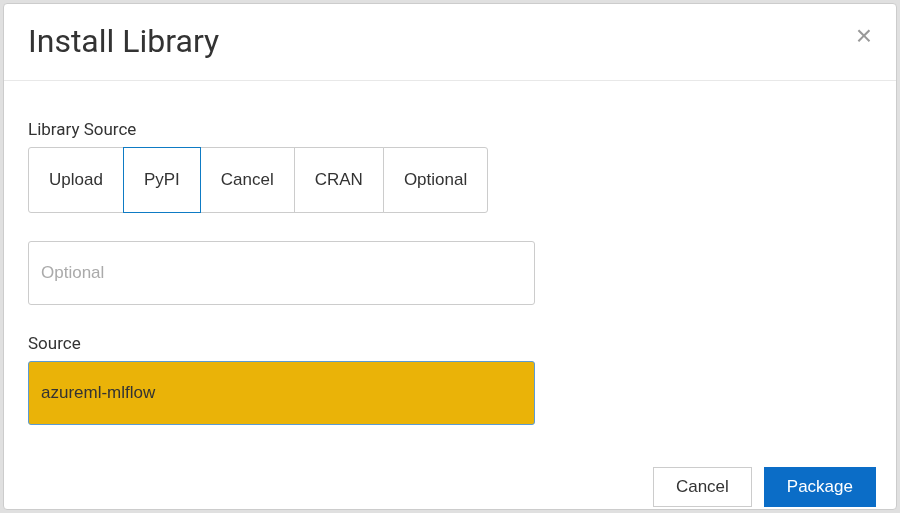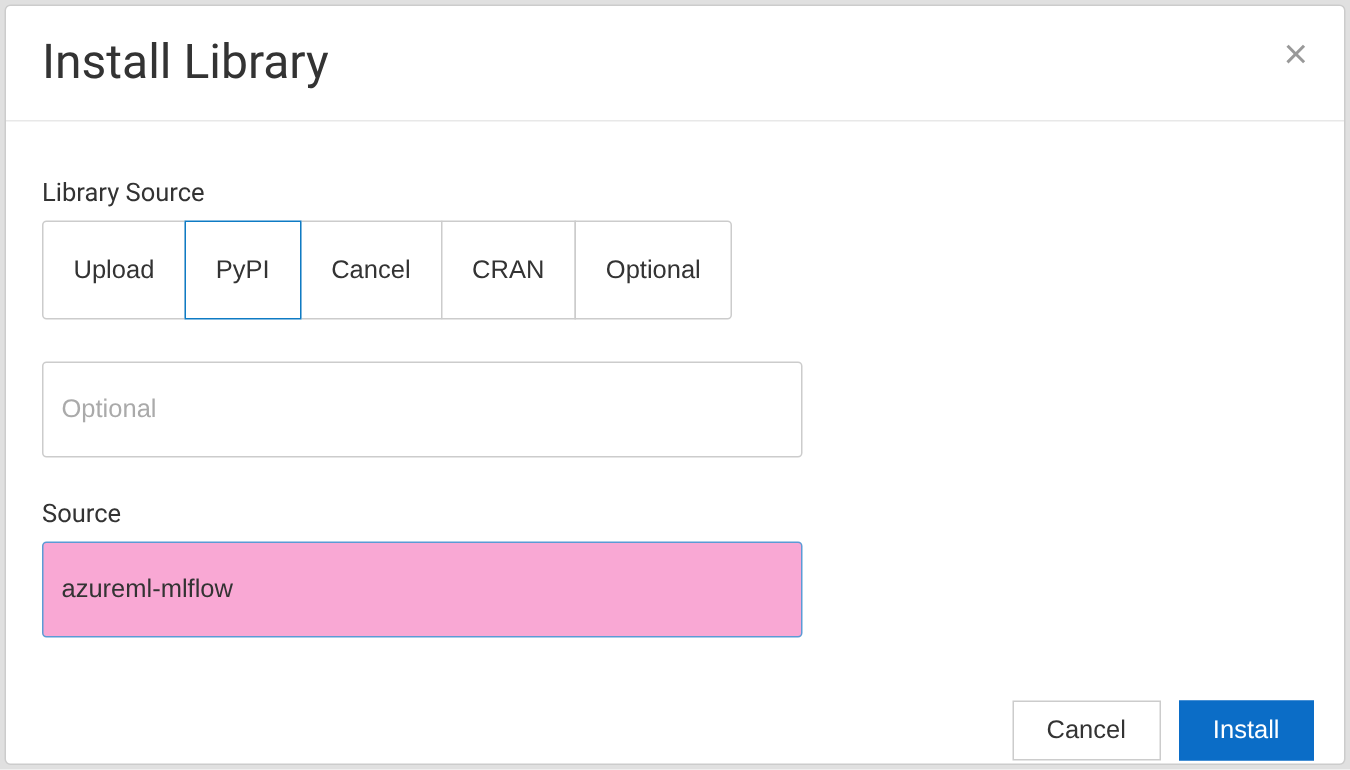--- a/index.html
+++ b/index.html
@@ -106,21 +106,21 @@
       padding: 21px 12px;
       font-size: 17px;
       border: 1px solid #ccc;
       border-radius: 3px;
       color: #333;
     }
     .text-input::placeholder {
       color: #aaa;
     }
     .text-input.highlighted {
-      background: #f9a8d4;
+      background: #eab308;
       border-color: #5b9bd5;
     }
     .dialog-footer {
       display: flex;
       justify-content: flex-end;
       gap: 12px;
       padding: 14px 20px 20px 20px;
     }
     .btn {
       padding: 9px 22px;
@@ -169,15 +169,15 @@
 
     <div class="field-group">
       <div class="section-label">Source</div>
       <input type="text" class="text-input highlighted" value="azureml-mlflow" style="">
     </div>
 
   </div>
 
   <div class="dialog-footer">
     <button class="btn btn-secondary">Cancel</button>
-    <button class="btn btn-primary">Install</button>
+    <button class="btn btn-primary">Package</button>
   </div>
 </div>
 
 </body></html>

